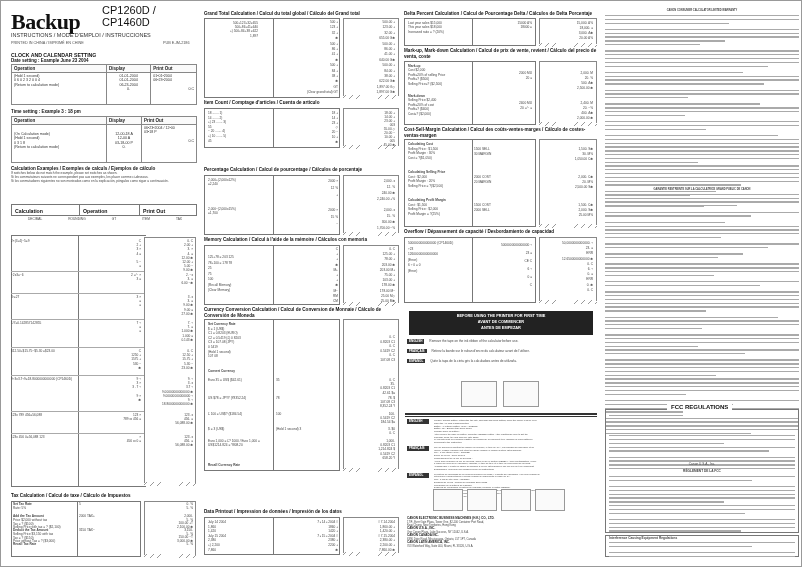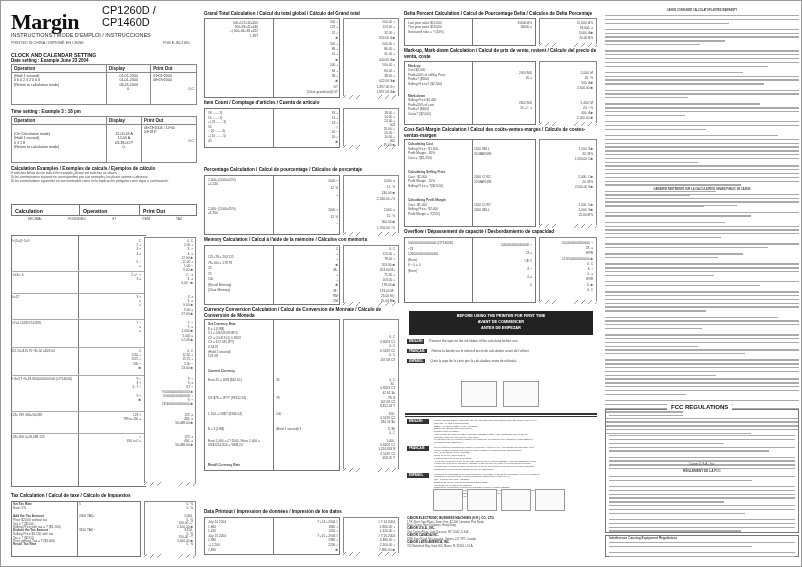--- a/index.html
+++ b/index.html
@@ -33,21 +33,21 @@
 .fcctitle{position:absolute;background:#fff;font-weight:bold;font-size:6px;padding:0 4px;color:#111}
 .illus{position:absolute;border:1px solid #999;background:#fafafa}
 .sep{position:absolute;height:1.5px;background:#333}
 </style>
 </head>
 <body>
 
 <div class="page">
 
   <div class="col c1">
-    <div class="logo" style="left:6px">Margin</div>
+    <div class="logo" style="left:6px">Backup</div>
     <div class="model" style="left:97px">CP1260D / CP1460D</div>
     <div class="instr" style="left:6px">INSTRUCTIONS / MODE D'EMPLOI / INSTRUCCIONES</div>
     <div class="printed" style="left:6px">PRINTED IN CHINA / IMPRIMÉ EN CHINE</div>
     <div class="pub" style="left:158px">PUB E-IM-2186</div>
 
     <div style="position:absolute;left:6px;top:51px;width:186px">
       <div class="h">CLOCK AND CALENDAR SETTING</div>
       <div class="h" style="font-size:4.5px">Date setting : Example June 23 2004</div>
     </div>
     <table class="tbl" style="left:6px;top:63px;width:186px">

